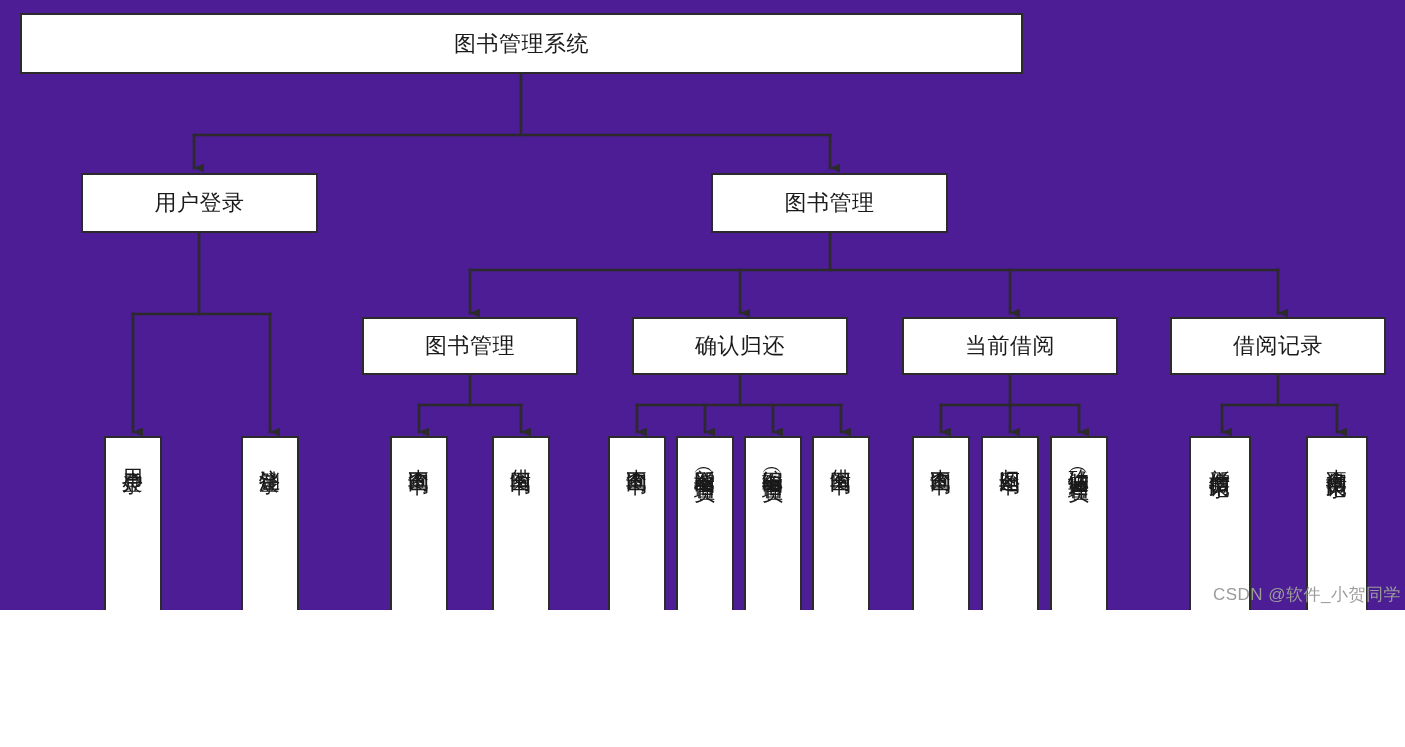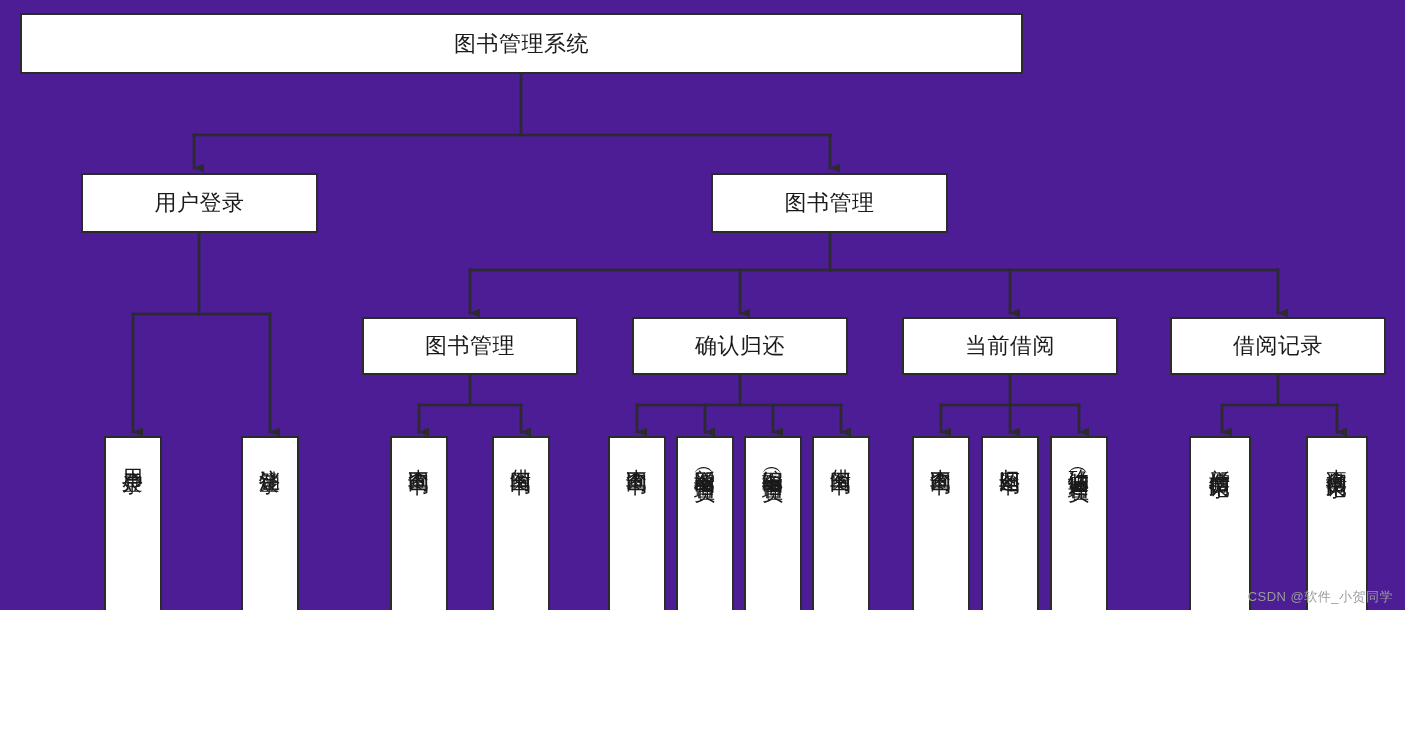--- a/index.html
+++ b/index.html
@@ -59,23 +59,23 @@
   }
   .node.vert .label {
     writing-mode: vertical-rl;
     text-orientation: upright;
     font-size: 21px;
     letter-spacing: 2px;
     line-height: 1;
   }
   .watermark {
     position: absolute;
-    right: 12px;
+    right: 4px;
     bottom: 4px;
-    font-size: 13px;
+    font-size: 17px;
     color: #9b9b9b;
     white-space: nowrap;
     letter-spacing: 0.5px;
   }
 </style>
 </head>
 <body>
 
 <div id="diagram-root">
 

